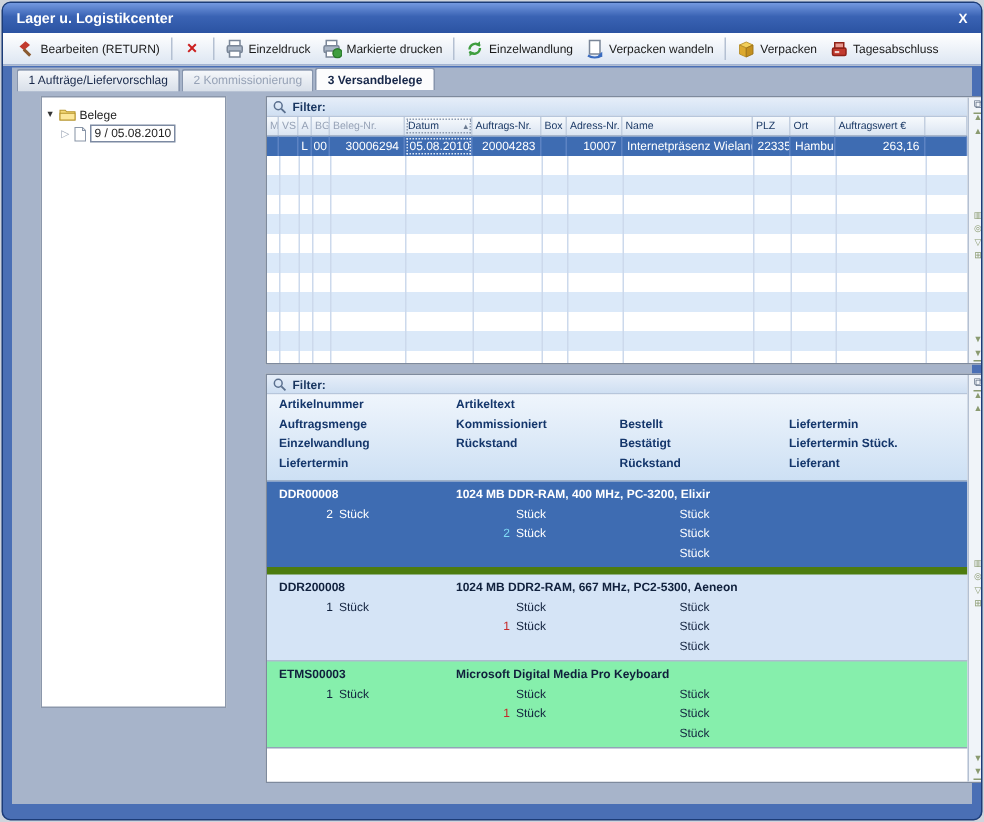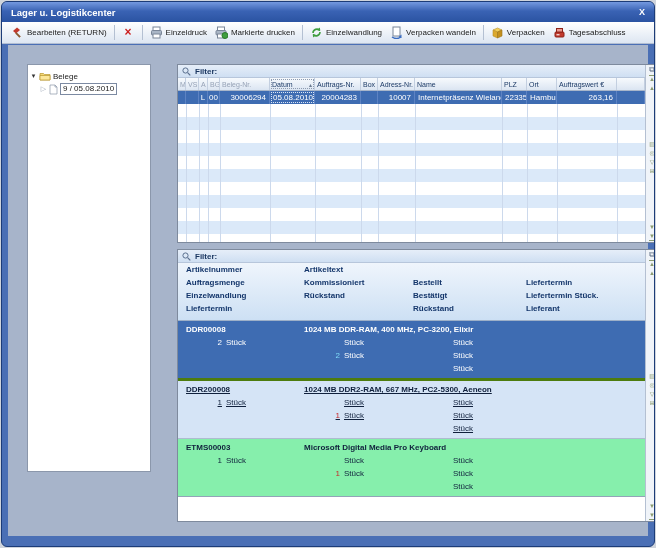--- a/index.html
+++ b/index.html
@@ -75,21 +75,21 @@
   .strip .bar-b { border-bottom:1px solid #8a9a70; }
   
   .pgrid { display:grid; grid-template-columns:80px 71px 75px 1fr;gap:38px; }
   .phead { flex:none; background:linear-gradient(#eff5fc,#cde0f4); border-bottom:1px solid #9db0c8;
            padding:2px 0 3px 0; font-size:8px; font-weight:bold; color:#14366b; }
   .phead .pgrid { height:13px; }
   .phead .pgrid > div { padding-left:8px; white-space:nowrap; overflow:hidden; }
   .block { flex:none; font-size:8px; padding:2px 0 3px 0; }
   .block .pgrid { height:13px; align-items:center; }
   .bsel { background:#3e6cb2; color:#fff; }
-  .balt { background:#d5e4f6; color:#10203c; border-top:3px solid #4d7c0f;text-decoration:underline; }
+  .balt { background:#d5e4f6; color:#10203c; border-top:5px solid #4d7c0f; }
   .bwhite { background:#86efac; color:#10203c; border-top:1px solid #aebbd0; }
   .titleline { font-weight:bold; }
   .titleline > div { padding-left:8px; white-space:nowrap; overflow:hidden; }
   .cell { display:flex; align-items:center; padding-left:8px; white-space:nowrap; }
   .num { display:inline-block; width:36px; text-align:right; margin-right:4px; }
   .posrest { flex:1; background:#fff; border-top:1px solid #93a3b8; }
   svg { display:block; }
 </style>
 </head>
 <body>
@@ -177,20 +177,25 @@
             <rect x="3.5" y="2.5" width="6" height="3.5" fill="#e99a90" stroke="#8e2218"></rect>
             <rect x="3.5" y="8" width="3" height="1.4" fill="#f0d0cc"></rect>
           </svg>
       </span>
       <span>Tagesabschluss</span>
     </div>
   </div>
 
   <div class="main">
 
+    <div class="tabstrip">
+      <div class="tab">1 Aufträge/Liefervorschlag</div>
+      <div class="tab disabled">2 Kommissionierung</div>
+      <div class="tab active">3 Versandbelege</div>
+    </div>
 
     <div class="tree">
       <div class="trow">
         <span class="caret">▾</span>
         <svg width="12" height="10">
             <path d="M1 2.5 L1 9 L11 9 L11 3.5 L5.5 3.5 L4.5 2.5 Z" fill="#f5d876" stroke="#b8962e" stroke-width="0.7"></path>
             <path d="M1 4.5 L11 4.5 L11 9 L1 9 Z" fill="#fce79a" stroke="#b8962e" stroke-width="0.7"></path>
           </svg>
         <span>Belege</span>
       </div>

